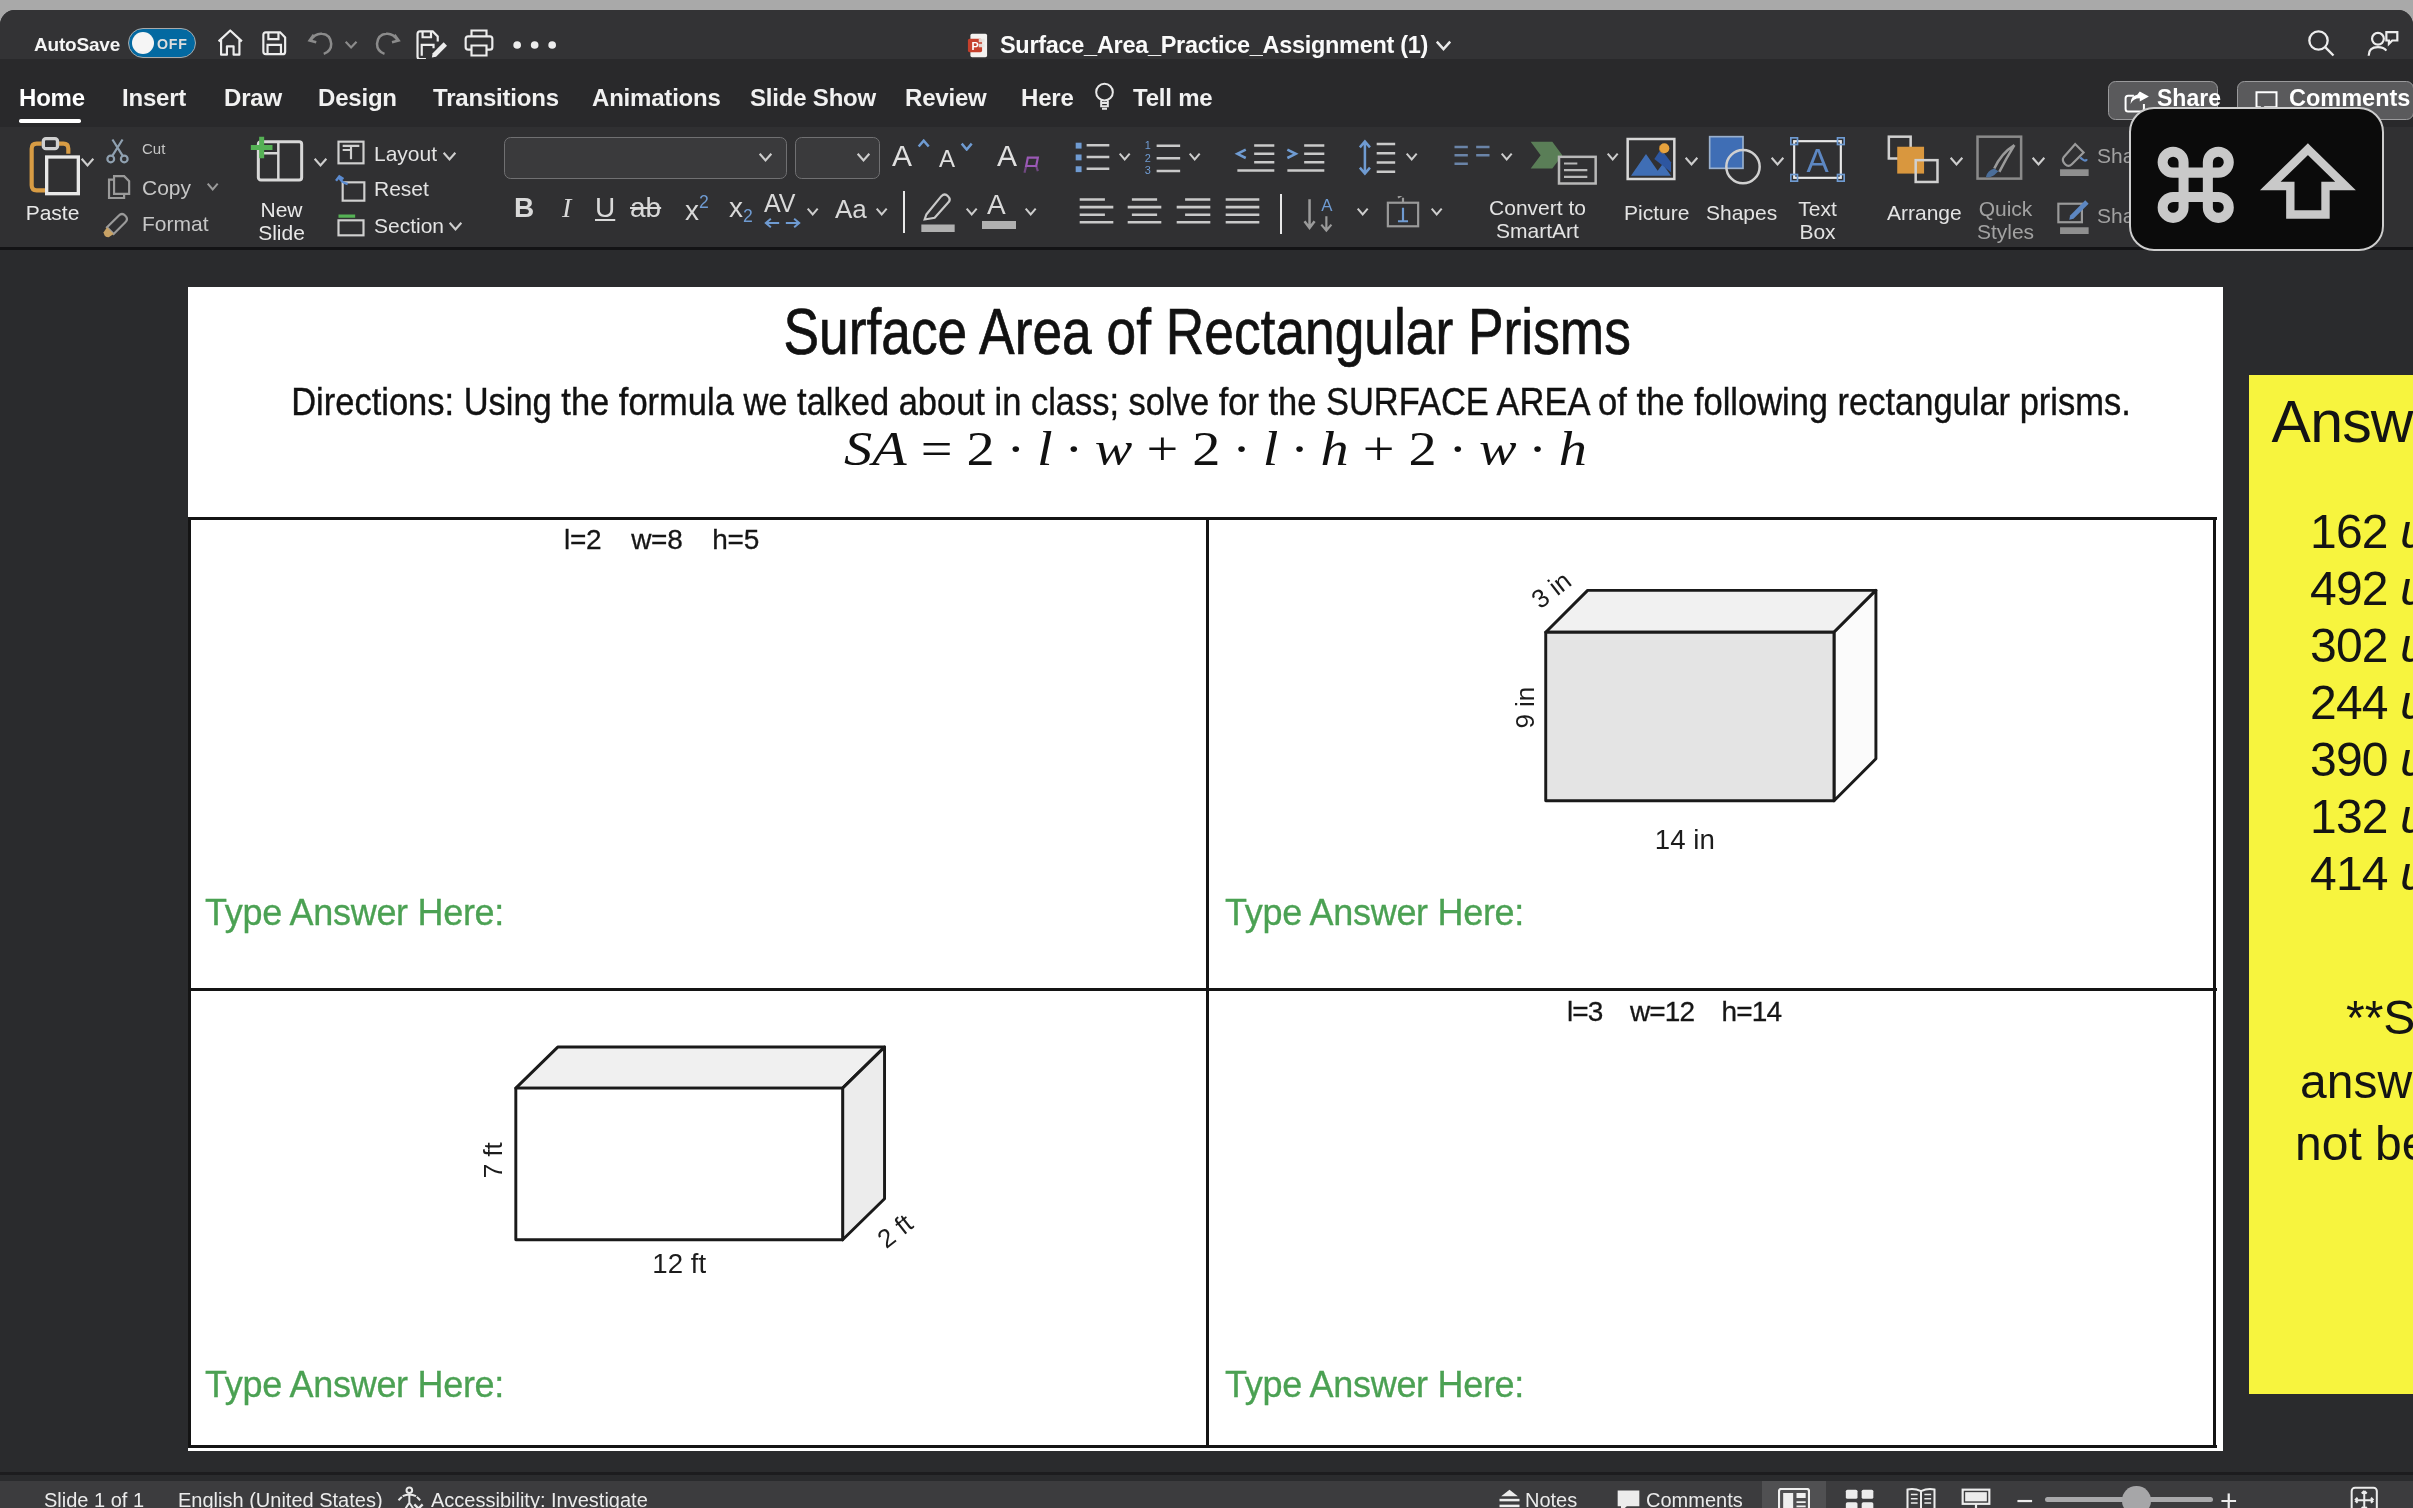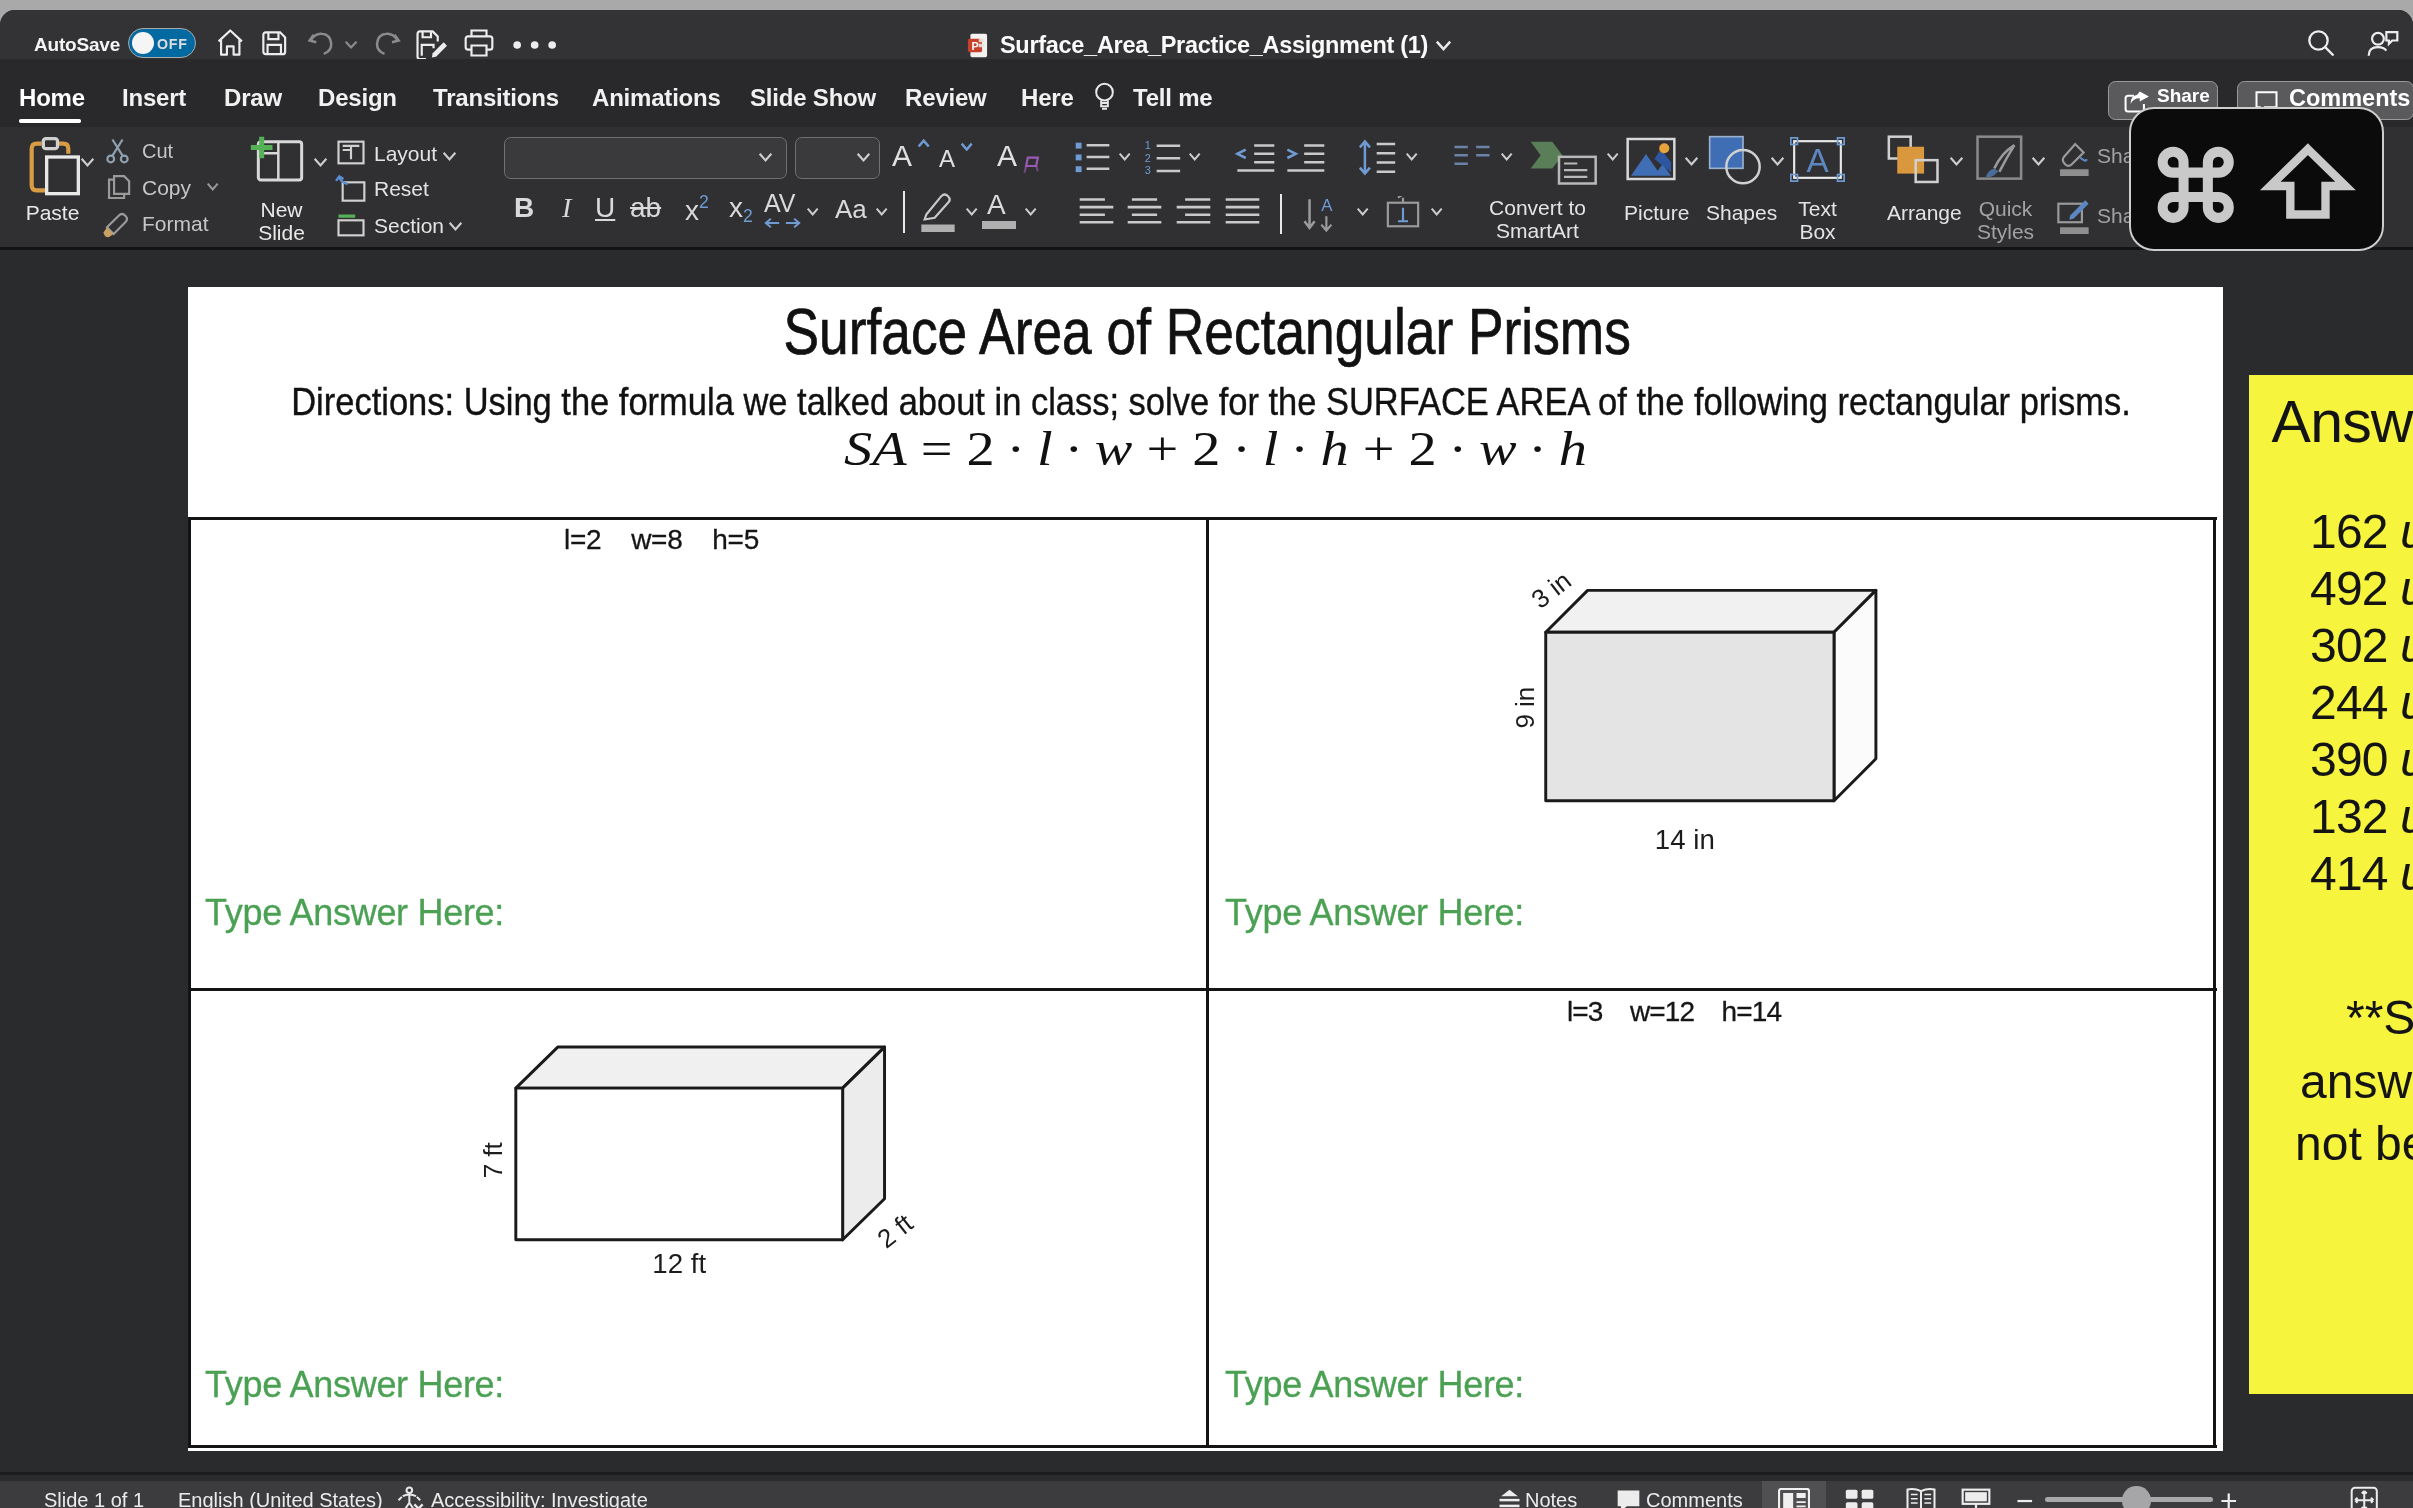--- a/index.html
+++ b/index.html
@@ -106,21 +106,21 @@
         <path d="M11 23 V30 H19 V23 M11 26 H19"></path>
         <path d="M12 33 H18"></path>
       </svg>
     <div class="tab" style="left:1133px;">Tell me</div>
 
     <div class="abs" style="left:2108px;top:22px;width:110px;height:39px;background:#5a5a5c;border:1.7px solid #9a9a9c;border-radius:7.5px;"></div>
     <svg class="abs" style="left:2123px;top:30px;" width="28.5" height="25" viewBox="0 0 34 30" fill="none" stroke="#fff" stroke-width="2.4">
         <path d="M13 8 H6 Q3 8 3 11 V24 Q3 27 6 27 H22 Q25 27 25 24 V18"></path>
         <path d="M20 3 L31 9 L20 15 V11 Q12 11 9 18 Q9 8 17 7 Z" fill="#fff" stroke="none"></path>
       </svg>
-    <div class="abs" style="left:2157px;top:26px;font-size:19px;font-weight:600;color:#fff;">Share</div>
+    <div class="abs" style="left:2157px;top:26px;font-size:23px;font-weight:600;color:#fff;">Share</div>
     <div class="abs" style="left:2237px;top:22px;width:177px;height:39px;background:#5a5a5c;border:1.7px solid #9a9a9c;border-radius:7.5px;"></div>
     <svg class="abs" style="left:2253px;top:30px;" width="27" height="25" viewBox="0 0 32 30" fill="none" stroke="#fff" stroke-width="2.4">
         <path d="M4 4 H28 V22 H14 L8 27 V22 H4 Z"></path>
       </svg>
     <div class="abs" style="left:2289px;top:26px;font-size:23.5px;font-weight:600;color:#fff;">Comments</div>
   </div>
   <div id="ribbon">
 
     <svg class="abs" style="left:25px;top:10px;" width="60" height="60" viewBox="0 0 72 72" fill="none">
       <path d="M20 8 H14 Q8 8 8 14 V58 Q8 64 14 64 H24" stroke="#d89c44" stroke-width="5"></path>
@@ -130,21 +130,21 @@
     </svg>
     <svg class="abs" style="left:80px;top:30px;" width="15" height="11" viewBox="0 0 18 13" fill="none" stroke="#cdcdcd" stroke-width="2.6">
         <path d="M2 2 L9 10 L16 2"></path>
       </svg>
     <div class="rlbl" style="left:25px;top:74px;width:55px;font-size:21px;color:#e8e8e8;">Paste</div>
     <svg class="abs" style="left:104px;top:10px;" width="27" height="27" viewBox="0 0 32 32" fill="none" stroke="#8fa0b0" stroke-width="2.6">
         <path d="M10 3 L22 22 M22 3 L10 22"></path>
         <circle cx="8" cy="26" r="4"></circle>
         <circle cx="24" cy="26" r="4"></circle>
       </svg>
-    <div class="abs" style="left:142px;top:13.4px;font-size:20px;color:#c6c6c6;">Cut</div>
+    <div class="abs" style="left:142px;top:13.4px;font-size:15px;color:#c6c6c6;">Cut</div>
     <svg class="abs" style="left:104px;top:45px;" width="28.5" height="28.5" viewBox="0 0 34 34" fill="none" stroke="#9a9a9a" stroke-width="2.6">
         <path d="M12 5 H24 L30 11 V26 H12 Z"></path>
         <path d="M12 9 H6 V31 H24 V26"></path>
       </svg>
     <div class="abs" style="left:142px;top:49px;font-size:21px;color:#c6c6c6;">Copy</div>
     <svg class="abs" style="left:206px;top:55px;" width="13.4" height="10" viewBox="0 0 16 12" fill="none" stroke="#9a9a9a" stroke-width="2.4">
         <path d="M2 2 L8 9 L14 2"></path>
       </svg>
     <svg class="abs" style="left:102px;top:82px;" width="30" height="30" viewBox="0 0 36 36" fill="none">
         <path d="M6 22 L20 8 Q24 4 28 8 Q32 12 28 16 L14 30 Z" stroke="#9a9a9a" stroke-width="2.6"></path>

